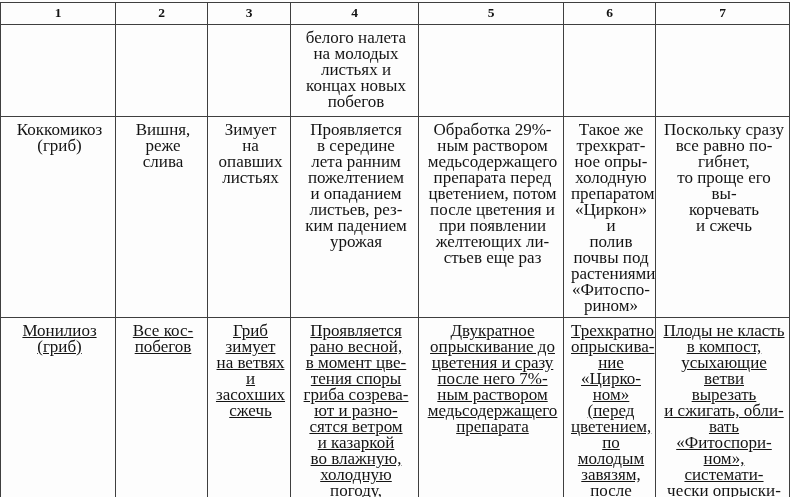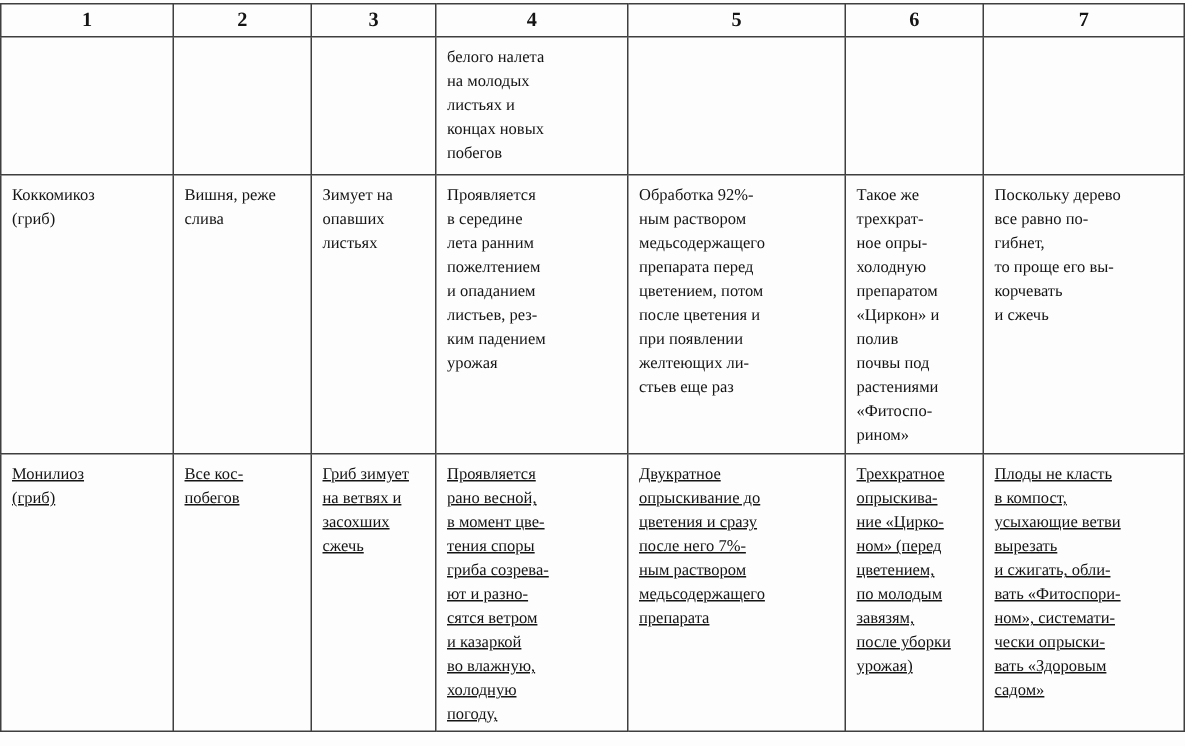--- a/index.html
+++ b/index.html
@@ -29,25 +29,25 @@
     overflow: hidden;
   }
   table.disease-table th {
     font-size: 13.5px;
     font-weight: bold;
     text-align: center;
     padding: 2px 0 3px 0;
     height: 16px;
   }
   table.disease-table td {
-    font-size: 11px;
+    font-size: 17px;
     line-height: 16px;
     padding: 5px 4px 3px 7px;
     white-space: pre-line;
-    text-align: left;
+    text-align: center;
   }
   tr.row-cont  { height: 92px; }
   tr.row-kokko { height: 186px; }
   tr.row-monil { height: 140px; text-decoration: underline; }
 </style>
 </head>
 <body>
 
 <div class="page">
   <table class="disease-table">
@@ -94,41 +94,41 @@
 опавших
 листьях</td>
         <td>Проявляется
 в середине
 лета ранним
 пожелтением
 и опаданием
 листьев, рез-
 ким падением
 урожая</td>
-        <td>Обработка 92%-
+        <td>Обработка 29%-
 ным раствором
 медьсодержащего
 препарата перед
 цветением, потом
 после цветения и
 при появлении
 желтеющих ли-
 стьев еще раз</td>
         <td>Такое же
 трехкрат-
 ное опры-
 холодную
 препаратом
 «Циркон» и
 полив
 почвы под
 растениями
 «Фитоспо-
 рином»</td>
-        <td>Поскольку дерево
+        <td>Поскольку сразу
 все равно по-
 гибнет,
 то проще его вы-
 корчевать
 и сжечь</td>
       </tr>
       <tr class="row-monil">
         <td>Монилиоз
 (гриб)</td>
         <td>Все кос-

